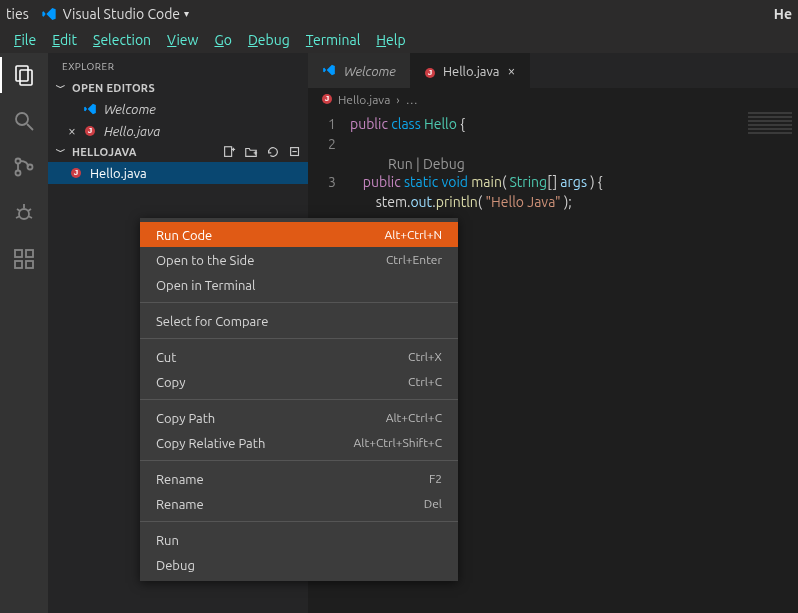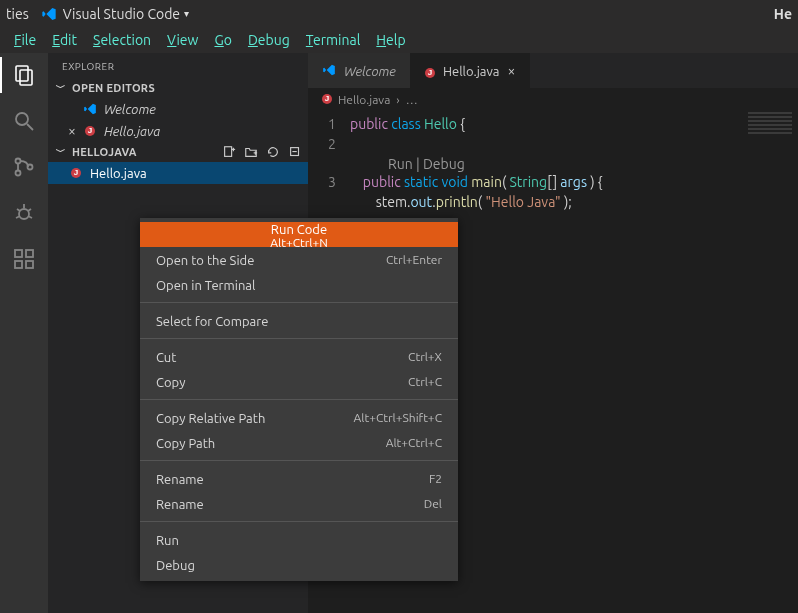--- a/index.html
+++ b/index.html
@@ -64,21 +64,21 @@
 .tk-var { color: #9cdcfe; }
 .tk-str { color: #ce9178; }
 .codelens { color: #999; font-size: 14px; padding-left: 38px; height: 18px; }
 
 .minimap { position: absolute; right: 0; top: 57px; width: 56px; height: 210px; background: #1e1e1e; }
 .minimap .line { height: 2px; background: #3a3a3a; margin: 2px 6px; }
 
 
 .context-menu { position: absolute; left: 140px; top: 218px; width: 318px; background: #3c3c3c; box-shadow: 0 2px 10px rgba(0,0,0,.6); padding: 4px 0; z-index: 50; font-size: 13px; color: #d7d7d7; }
 .context-menu .menu-row { display: flex; align-items: center; height: 25px; padding: 0 16px; cursor: pointer; }
-.context-menu .menu-row.highlight { background: #e05a15; color: #fff; flex-direction: column; }
+.context-menu .menu-row.highlight { background: #e05a15; color: #fff; }
 .context-menu .menu-row .label { flex: 1; }
 .context-menu .menu-row .shortcut { color: #bbb; font-size: 12px; }
 .context-menu .menu-row.highlight .shortcut { color: #fff; }
 .context-menu .sep { height: 1px; background: #555; margin: 5px 0; }
 
 .vscode-svg { fill: #0098ff; }
 .java-dot { width: 10px; height: 10px; border-radius: 50%; background: #cc3e44; display: inline-flex; align-items: center; justify-content: center; }
 .java-dot::after { content: 'J'; color: #fff; font-size: 8px; font-weight: bold; font-family: sans-serif; line-height: 1; }
 </style>
 </head>
@@ -272,27 +272,27 @@
     <div class="menu-row">
       <span class="label">Cut</span>
       <span class="shortcut">Ctrl+X</span>
     </div>
     <div class="menu-row">
       <span class="label">Copy</span>
       <span class="shortcut">Ctrl+C</span>
     </div>
     <div class="sep"></div>
     <div class="menu-row">
+      <span class="label">Copy Path</span>
+      <span class="shortcut">Alt+Ctrl+C</span>
+    </div>
+    <div class="menu-row">
       <span class="label">Copy Relative Path</span>
       <span class="shortcut">Alt+Ctrl+Shift+C</span>
     </div>
-    <div class="menu-row">
-      <span class="label">Copy Path</span>
-      <span class="shortcut">Alt+Ctrl+C</span>
-    </div>
     <div class="sep"></div>
     <div class="menu-row">
       <span class="label">Rename</span>
       <span class="shortcut">F2</span>
     </div>
     <div class="menu-row">
       <span class="label">Rename</span>
       <span class="shortcut">Del</span>
     </div>
     <div class="sep"></div>

